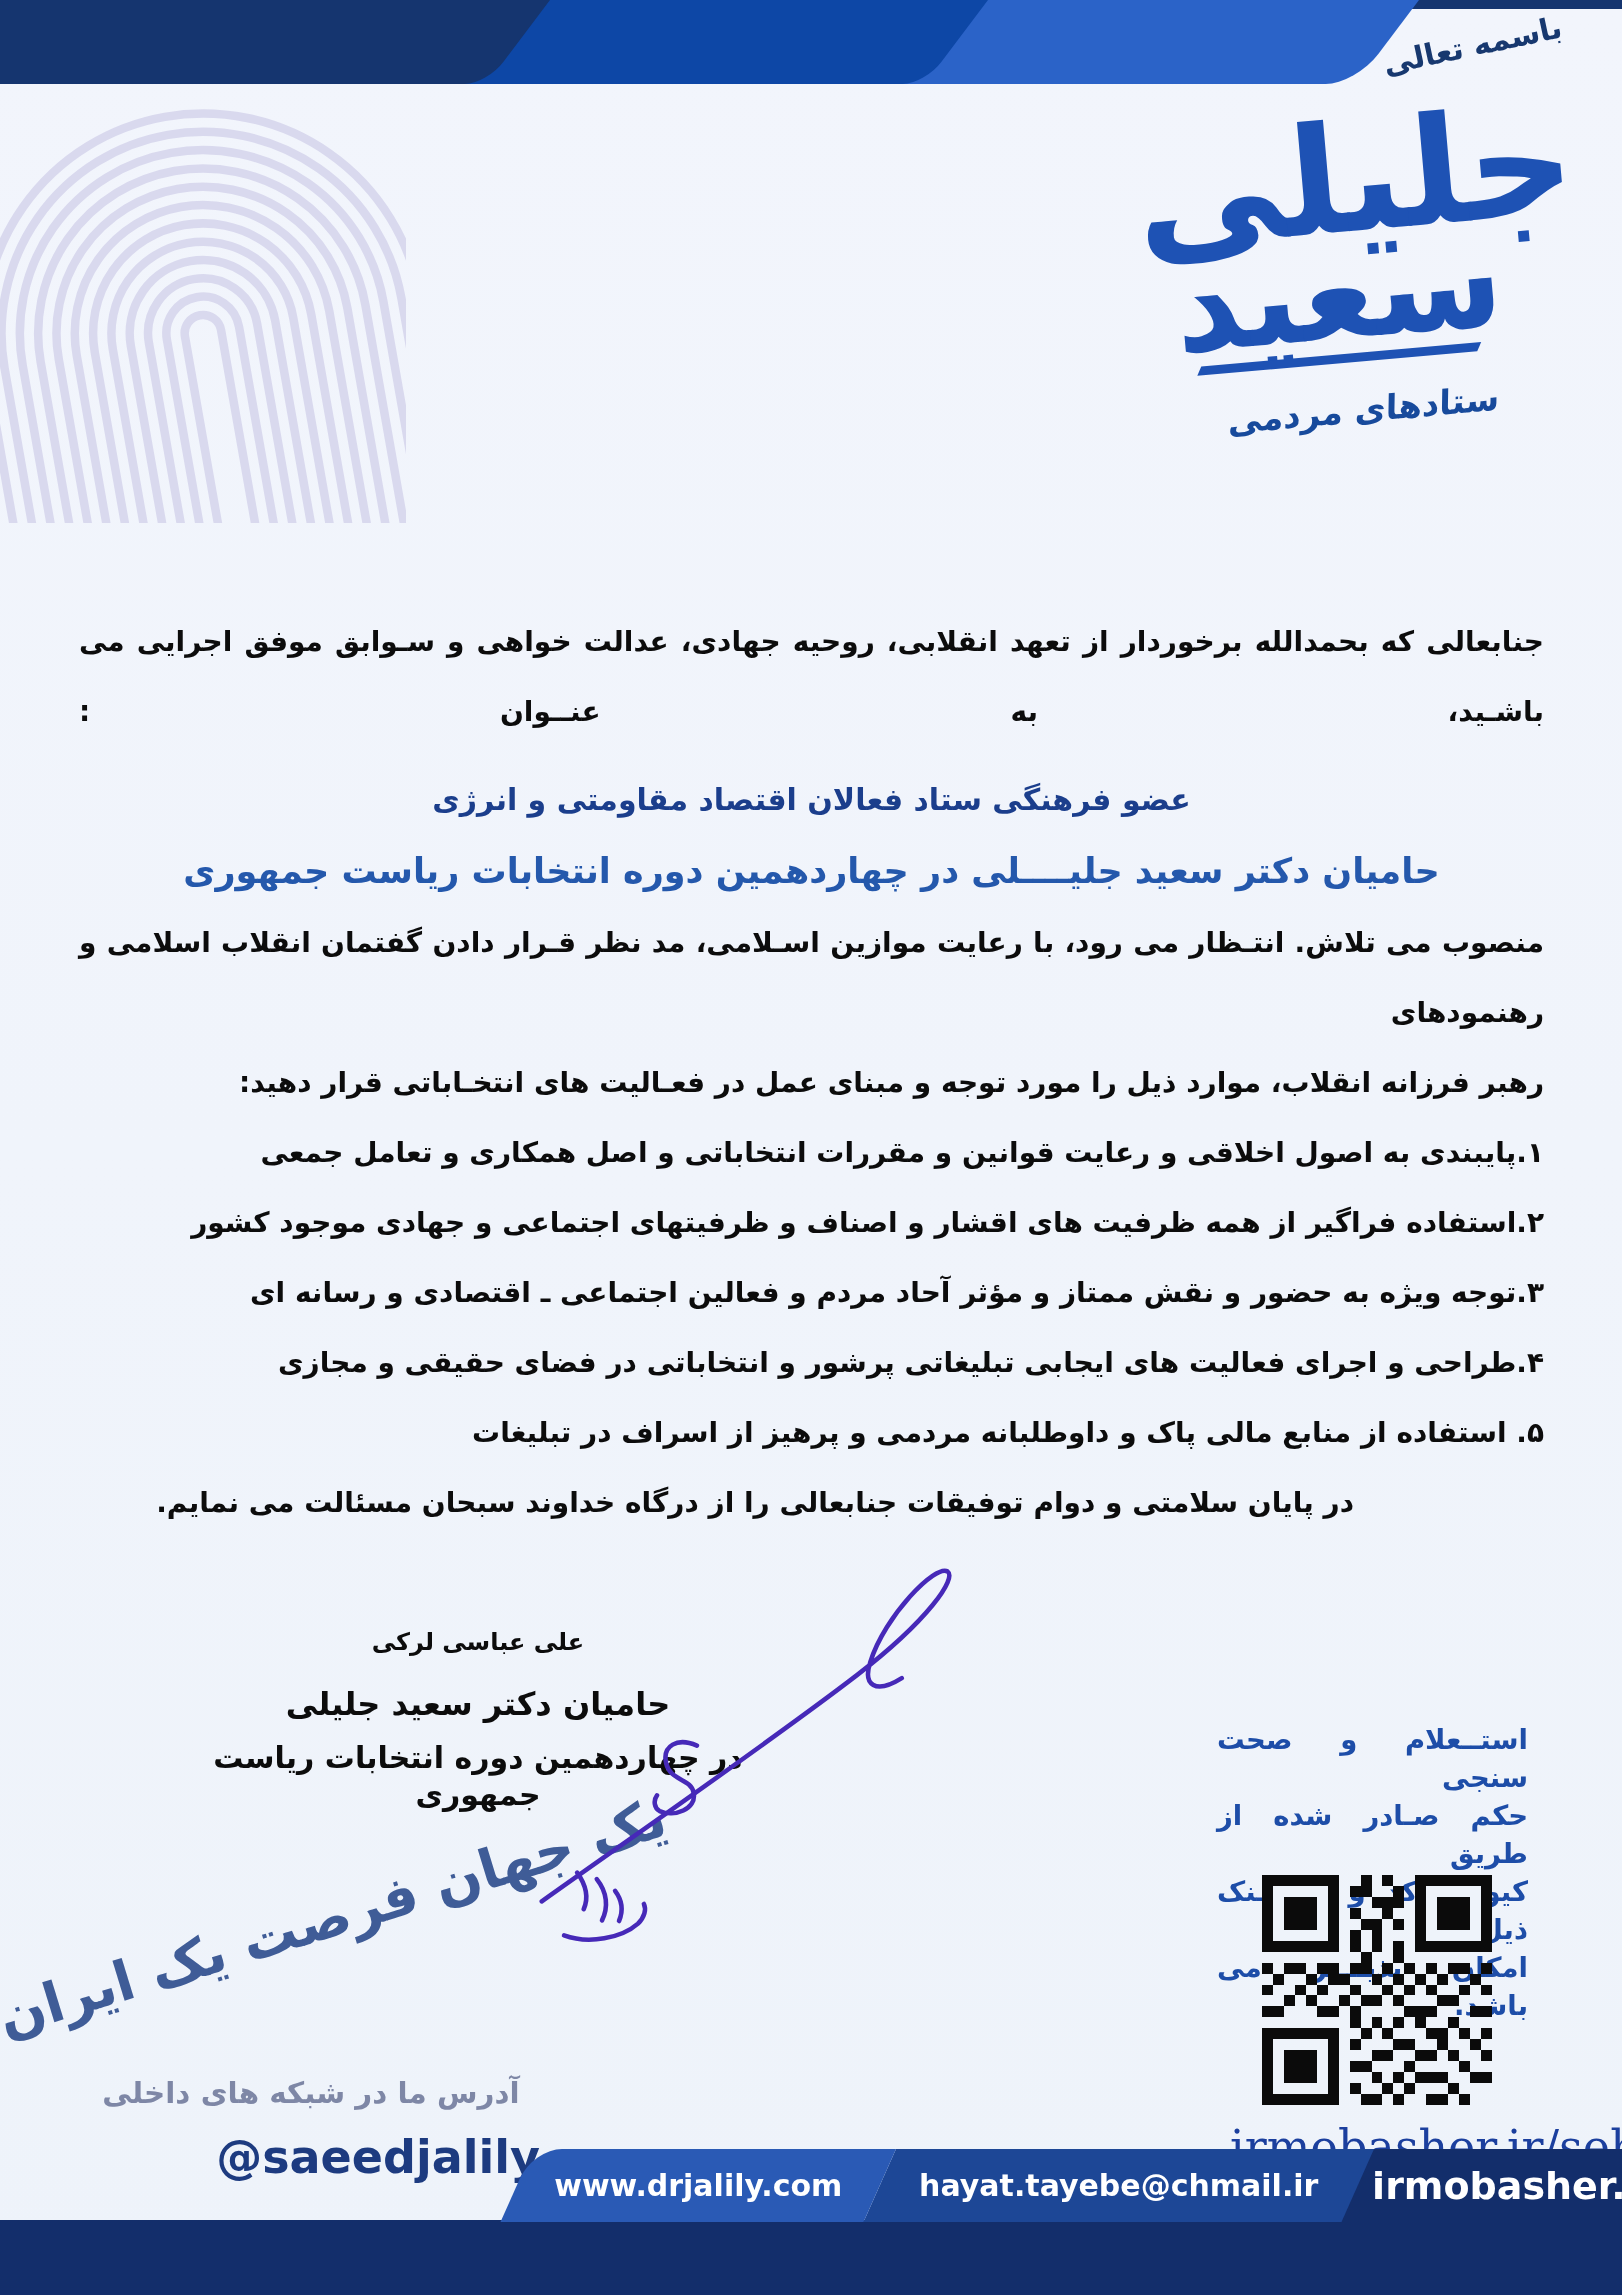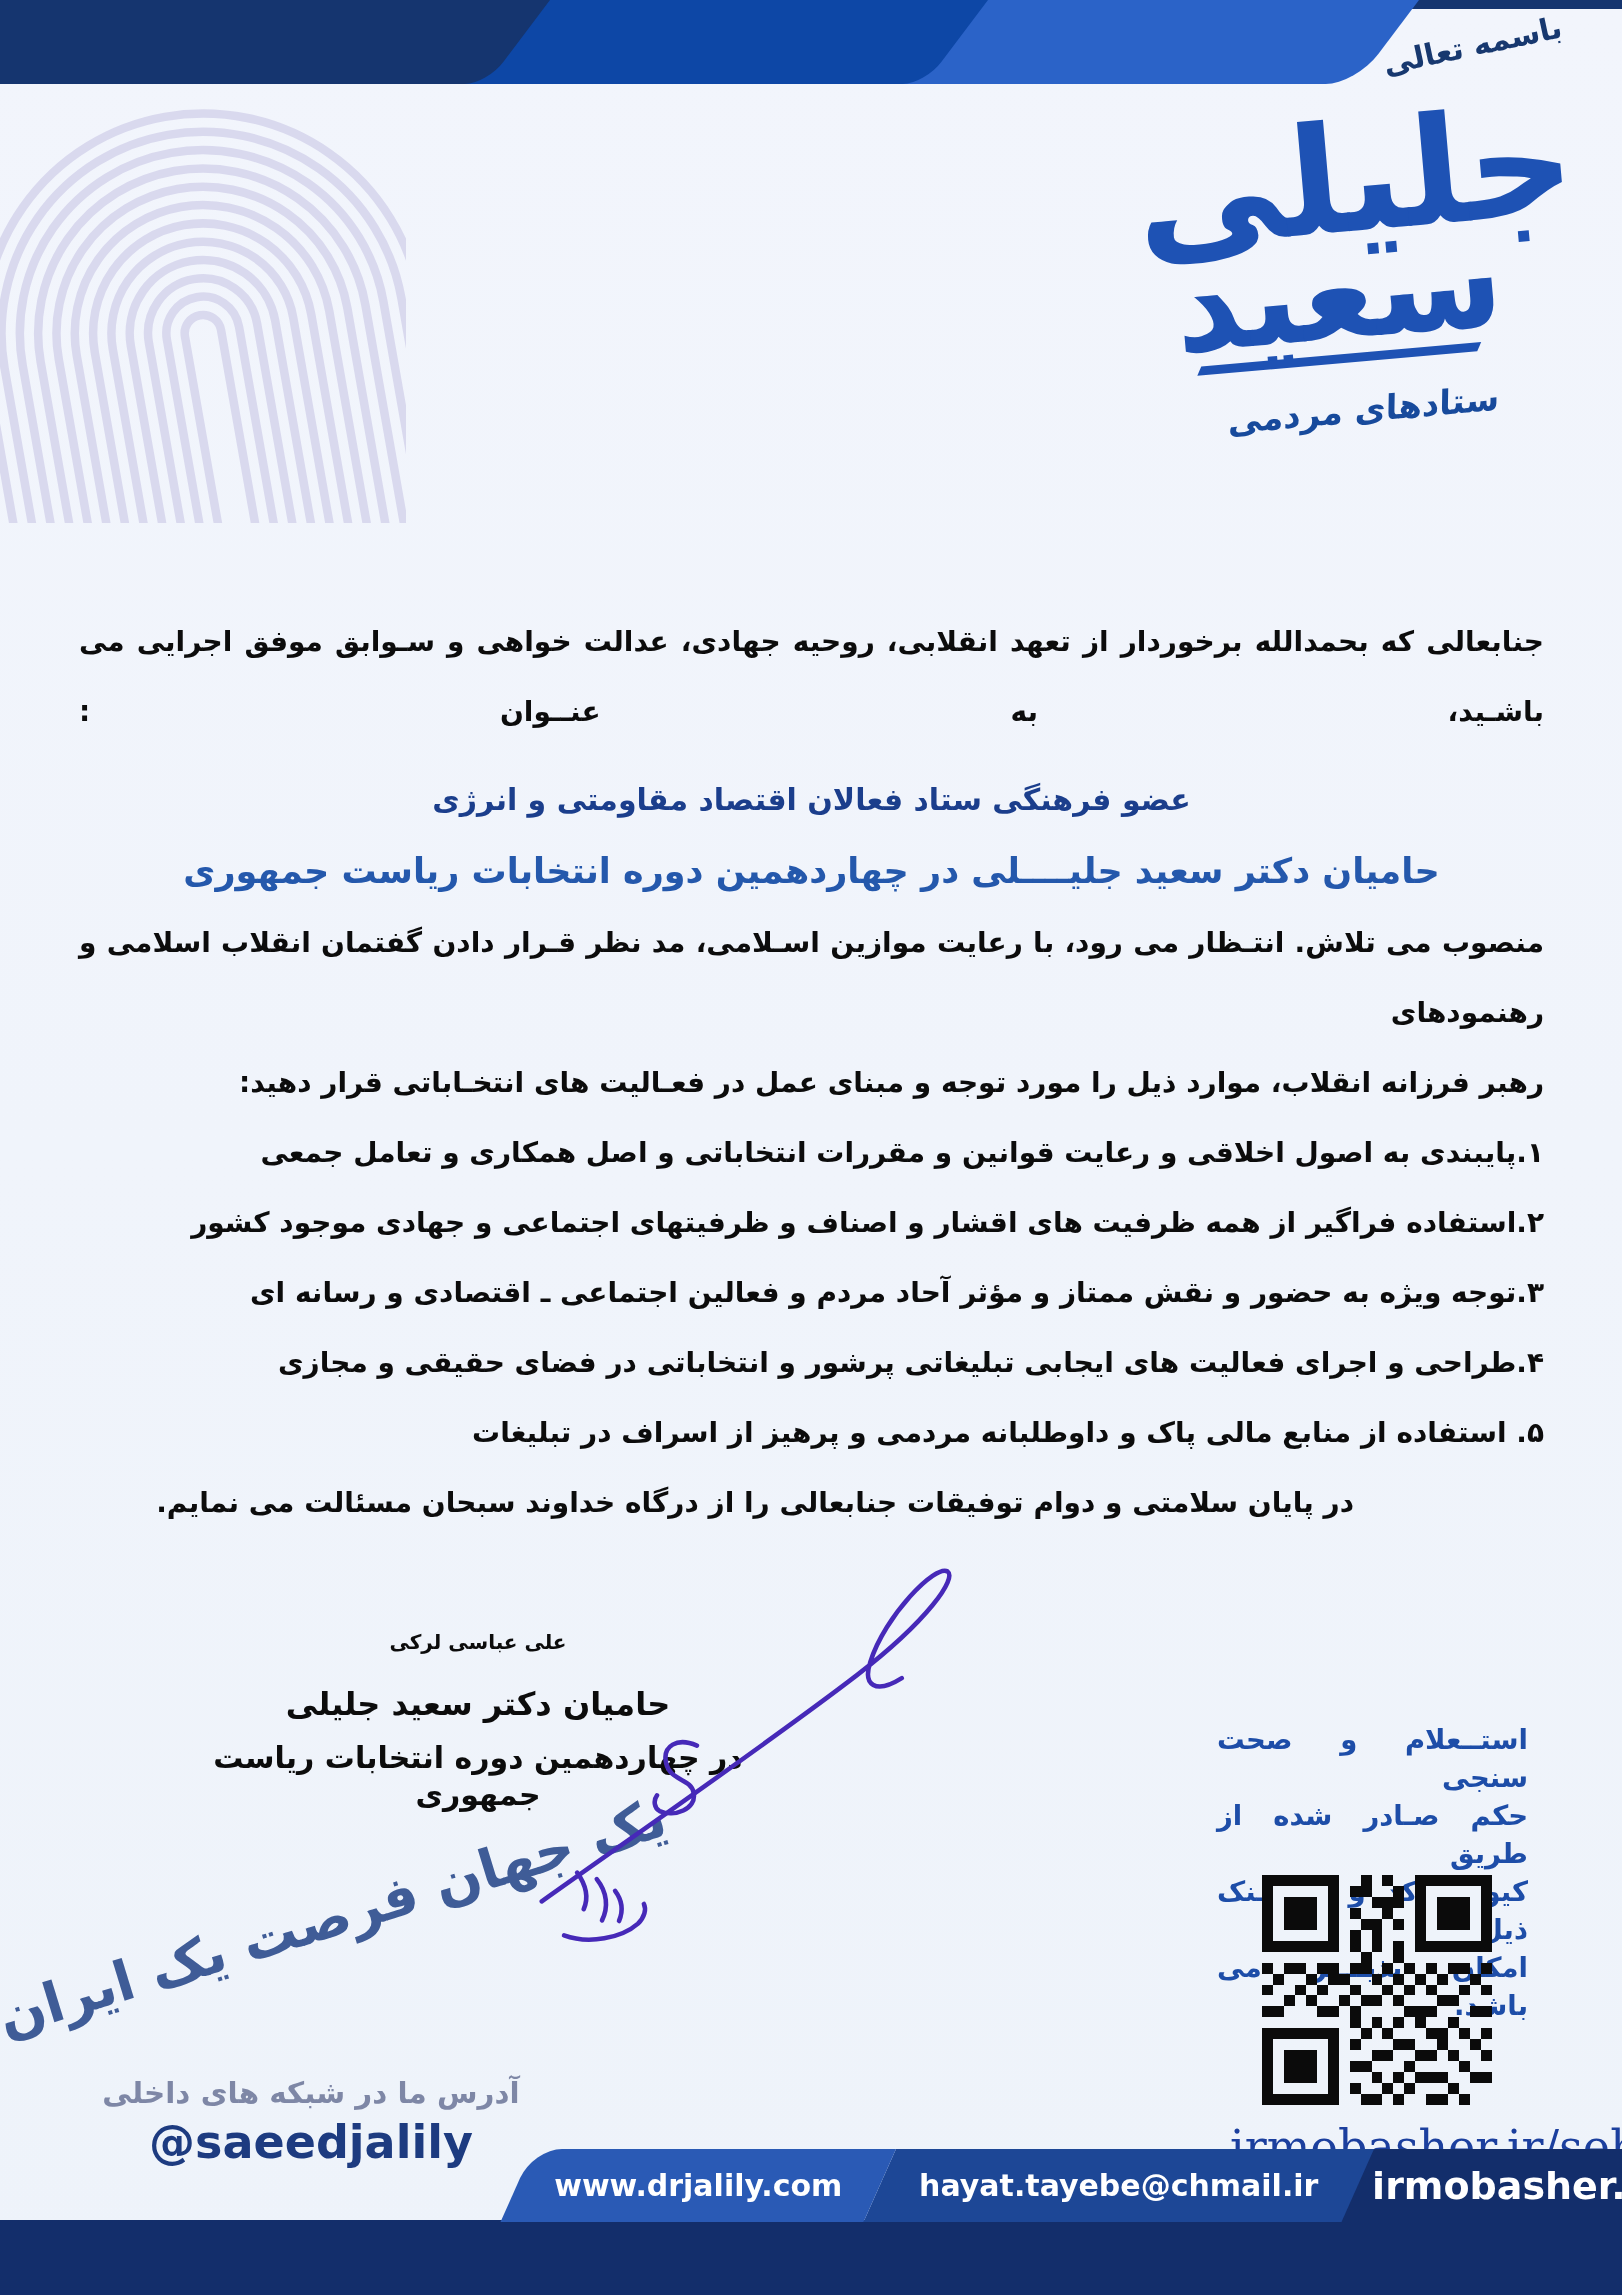--- a/index.html
+++ b/index.html
@@ -42,21 +42,21 @@
               color:#0c0c0c;font-weight:bold;font-size:28px;}
   .jline{line-height:70px;text-align:justify;text-align-last:justify;}
   .rline{line-height:70px;text-align:right;}
   .title1{line-height:70px;margin-top:18.3px;text-align:center;color:#1b3e8c;font-size:30px;}
   .title2{line-height:73px;text-align:center;color:#2458ac;font-size:35px;}
   .closing{line-height:70px;text-align:right;padding-right:190px;}
 
   
   .sig{position:absolute;left:164px;top:1624px;width:628px;direction:rtl;text-align:center;
        color:#0c0c0c;font-weight:bold;}
-  .sig-name{font-size:20px;line-height:37px;}
+  .sig-name{font-size:24px;line-height:37px;}
   .sig-role1{font-size:27.5px;line-height:34px;margin-top:27.5px;}
   .sig-role2{font-size:32px;line-height:39px;margin-top:23.6px;}
   .sig-role3{font-size:30px;line-height:37px;margin-top:15.7px;}
   .sig-ink{position:absolute;left:458px;top:1544px;z-index:5;}
 
   
   .wm{position:absolute;left:13px;top:1983px;width:681px;transform:rotate(-17deg);
       transform-origin:0 50%;font-size:55px;font-weight:bold;color:#31508f;direction:rtl;
       white-space:nowrap;letter-spacing:-1.3px;opacity:.92;}
 
@@ -64,21 +64,21 @@
   .verify{position:absolute;left:1217px;top:1720px;width:311px;direction:rtl;
           color:#1d4da8;font-weight:bold;font-size:27.5px;}
   .v-line{line-height:38px;text-align:justify;text-align-last:justify;}
   .qr{position:absolute;left:1262px;top:1875px;width:230px;height:230px;}
   .qr-link{position:absolute;left:1230px;top:2108px;width:294px;text-align:center;
            font-family:"DejaVu Serif",serif;font-size:46px;color:#1b3f9e;margin-top:12px;}
 
   
   .social{position:absolute;left:82px;top:2076px;width:458px;}
   .social-label{font-size:29.4px;font-weight:bold;color:#7e87a6;text-align:center;direction:rtl;}
-  .social-handle{font-size:46px;font-weight:bold;color:#1d3b80;margin-top:5px;text-align:center;}
+  .social-handle{font-size:46px;font-weight:bold;color:#1d3b80;margin-top:20px;text-align:right;}
 
   
   .footer-base{position:absolute;left:0;top:2220px;width:1623px;height:76px;background:#132e6b;z-index:1;}
   .fseg{position:absolute;top:2149px;height:73px;transform:skewX(-24deg);transform-origin:0 0;}
   .fseg-www{left:533px;width:363px;background:#2a5ab5;border-radius:29px 0 0 0;z-index:4;}
   .fseg-mail{left:896px;width:478px;background:#1d4796;z-index:3;}
   .fseg-right{left:1348px;width:366px;background:#132e6b;z-index:2;}
   .fseg-inner{transform:skewX(24deg);width:100%;height:100%;display:flex;align-items:center;
               justify-content:center;color:#ffffff;font-weight:bold;}
   .f-www{font-size:30px;}

